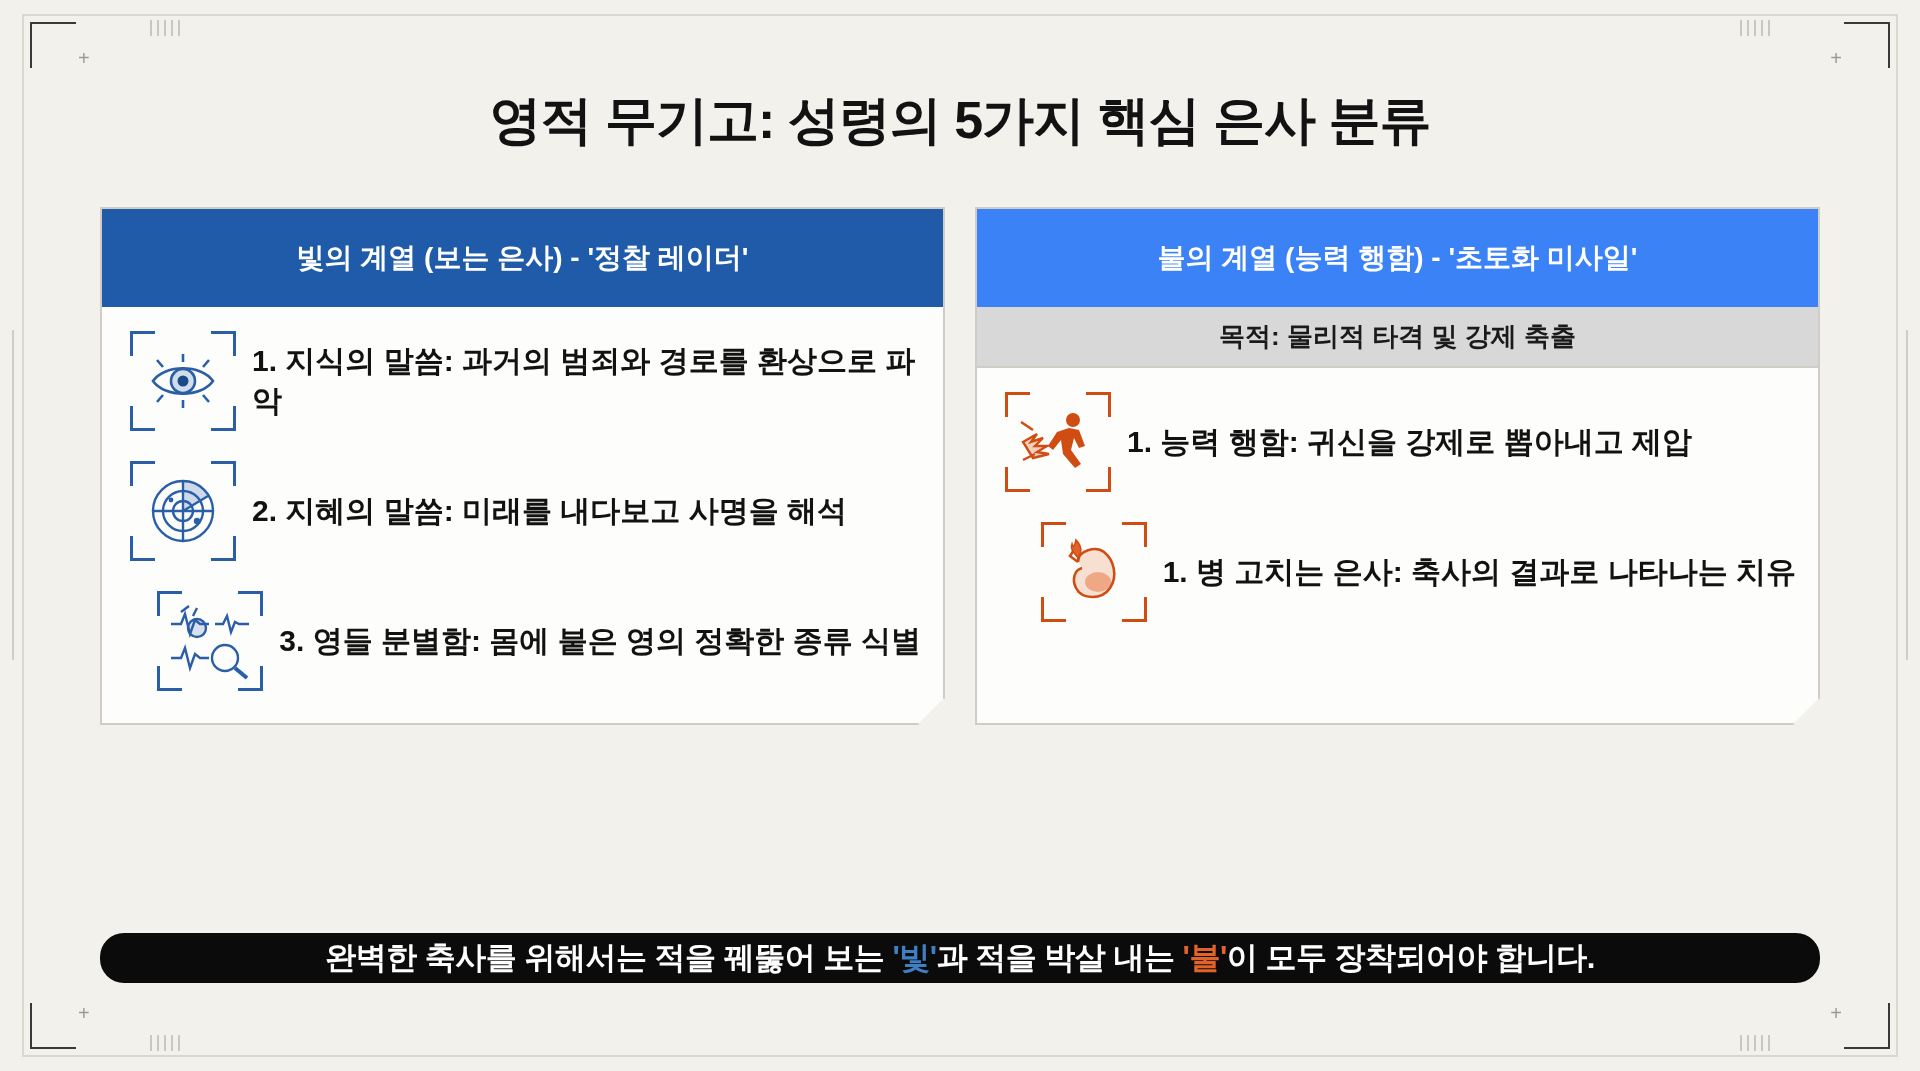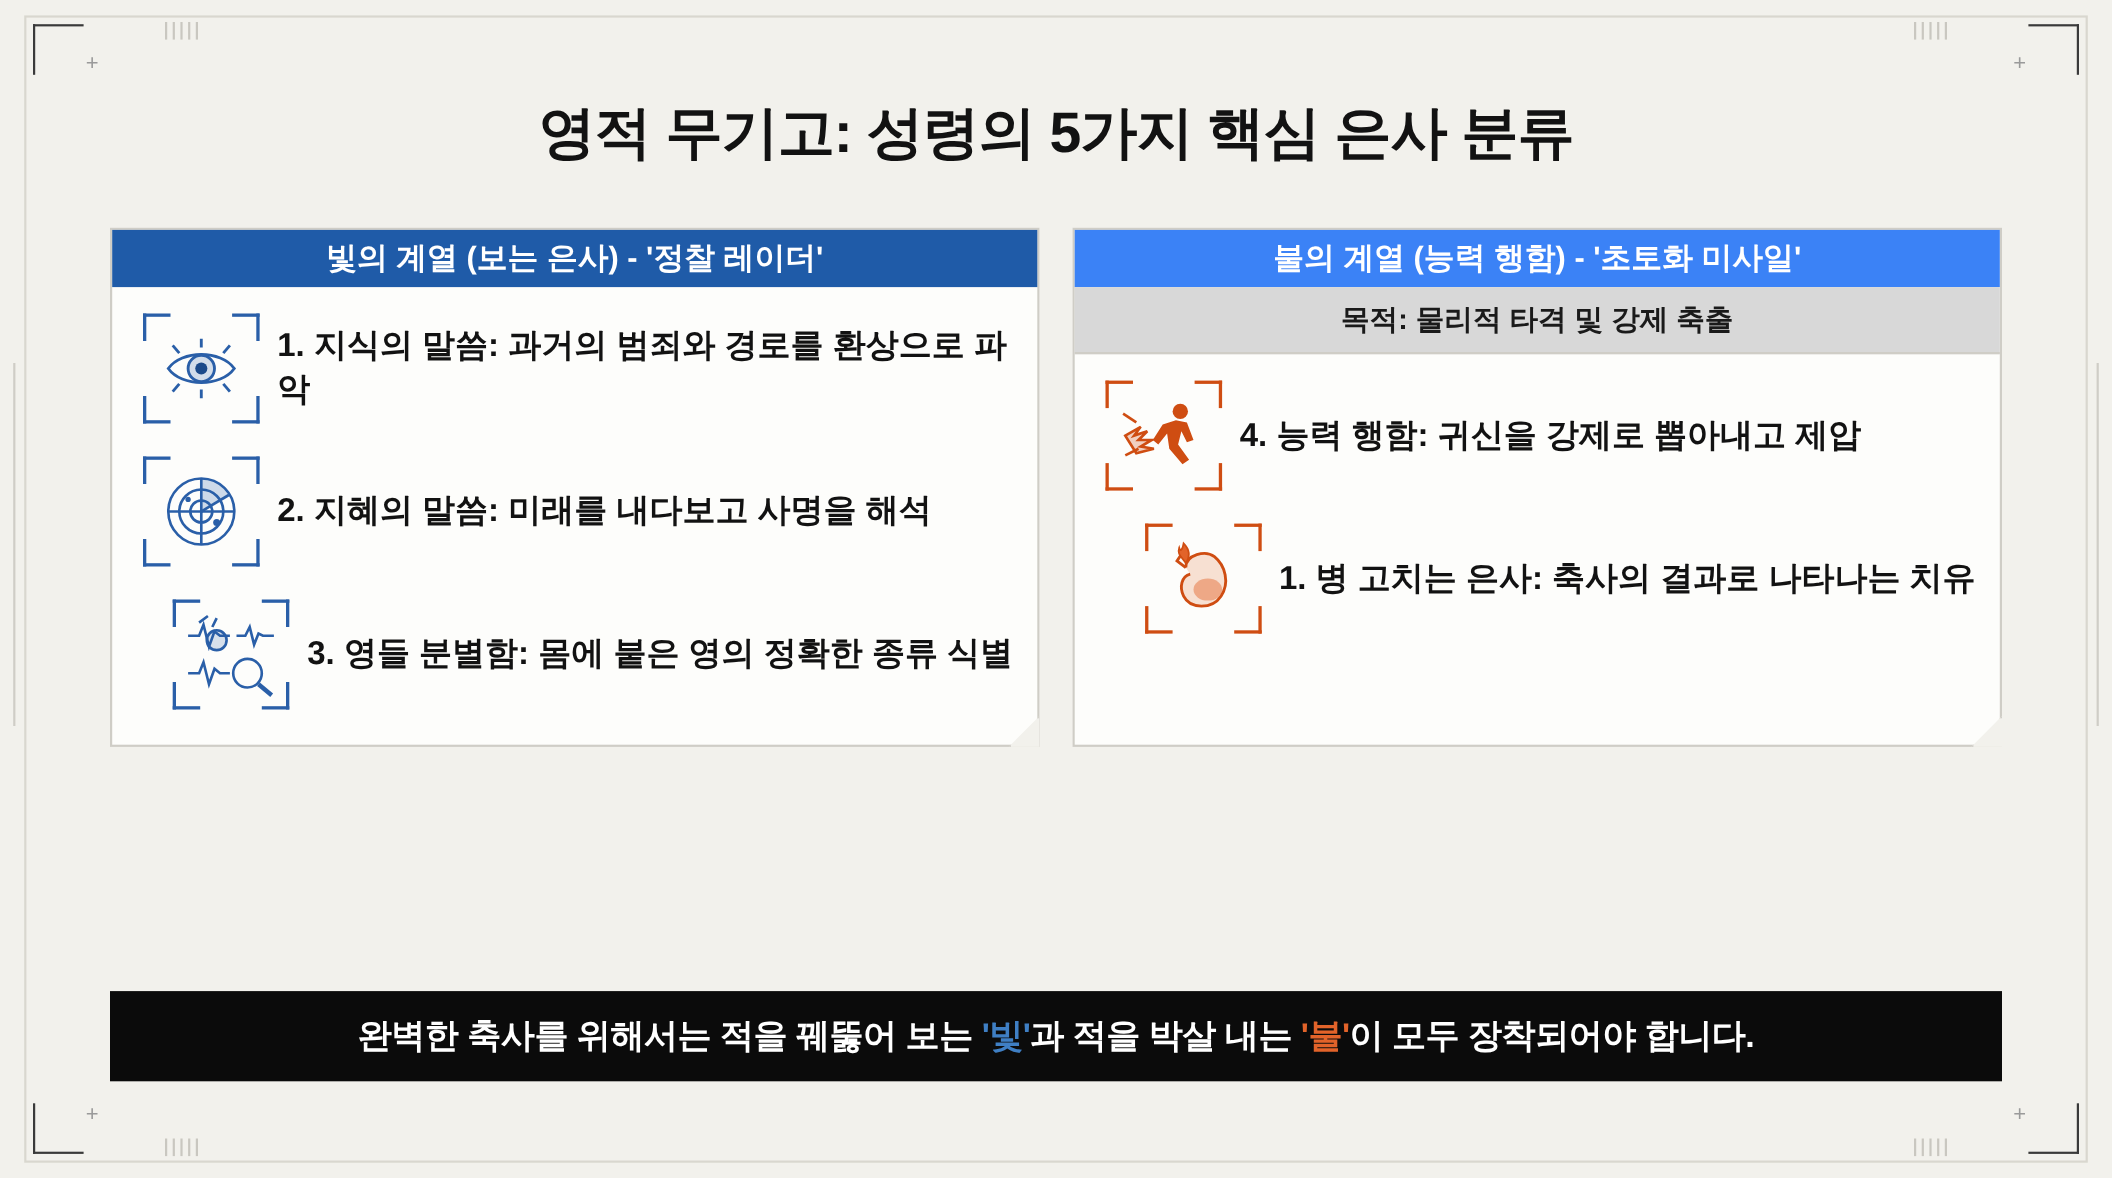--- a/index.html
+++ b/index.html
@@ -66,21 +66,21 @@
   .col .notch{
     position:absolute;right:-2px;bottom:-2px;
     width:26px;height:26px;
     background:#f2f1ec;
     border-left:2px solid #cfcdc6;
     border-top:2px solid #cfcdc6;
     transform:rotate(0deg);
     clip-path:polygon(100% 0,0 100%,100% 100%);
   }
   .col-header{
-    padding:7px 10px;
+    padding:30px 10px;
     text-align:center;
     font-size:28px;font-weight:bold;color:#ffffff;
   }
   .col-sub{
     background:#d8d8d8;
     padding:12px 10px;
     text-align:center;
     font-size:26px;font-weight:bold;color:#1a1a1a;
     border-bottom:2px solid #cfcdc6;
   }
@@ -105,24 +105,25 @@
   .item-text{
     font-size:30px;font-weight:bold;color:#121212;
     line-height:1.32;
   }
   .item-text.accent{color:#c8500f;}
 
   
   .footer{
     position:absolute;left:100px;right:100px;bottom:88px;
     background:#0b0b0b;
-    padding:20px 10px;
+    padding:4px 10px;
     text-align:center;
     font-size:31px;font-weight:bold;color:#ffffff;
     letter-spacing:-0.5px;
+    border-radius:24px;
   }
   .footer .hl-blue{color:#3f7fc4;}
   .footer .hl-orange{color:#e2632a;}
 </style>
 </head>
 <body>
 
 <div class="frame-outer"></div>
 <div class="corner tl"></div>
 <div class="corner tr"></div>
@@ -258,21 +259,21 @@
               <path d="M6 36 L20 28 L14 36 L26 32 L18 40 L30 40 L20 46 L32 48 L16 52 Z" fill="#cf4d12" fill-opacity="0.25"></path>
               <line x1="4" y1="16" x2="16" y2="24"></line>
               <line x1="6" y1="54" x2="18" y2="48"></line>
             </g>
             <g fill="#cf4d12">
               <circle cx="56" cy="14" r="7"></circle>
               <path d="M52 22 L62 24 L68 40 L62 42 L57 32 L54 44 L64 58 L58 62 L46 48 L44 34 L36 44 L31 40 L40 26 Z"></path>
             </g>
           </svg>
         </div>
-        <div class="item-text">4. 능력 행함: 귀신을 강제로 뽑아내고 제압</div>
+        <div class="item-text">1. 능력 행함: 귀신을 강제로 뽑아내고 제압</div>
       </div>
 
       <div class="item">
         <div class="icon-box" style="color:#cf4d12;">
           <div class="bracket bl-tl"></div>
             <div class="bracket bl-tr"></div>
           <div class="bracket bl-bl"></div>
             <div class="bracket bl-br"></div>
           <svg class="icon-svg" width="84" height="76" viewBox="0 0 84 76">
             <g>

